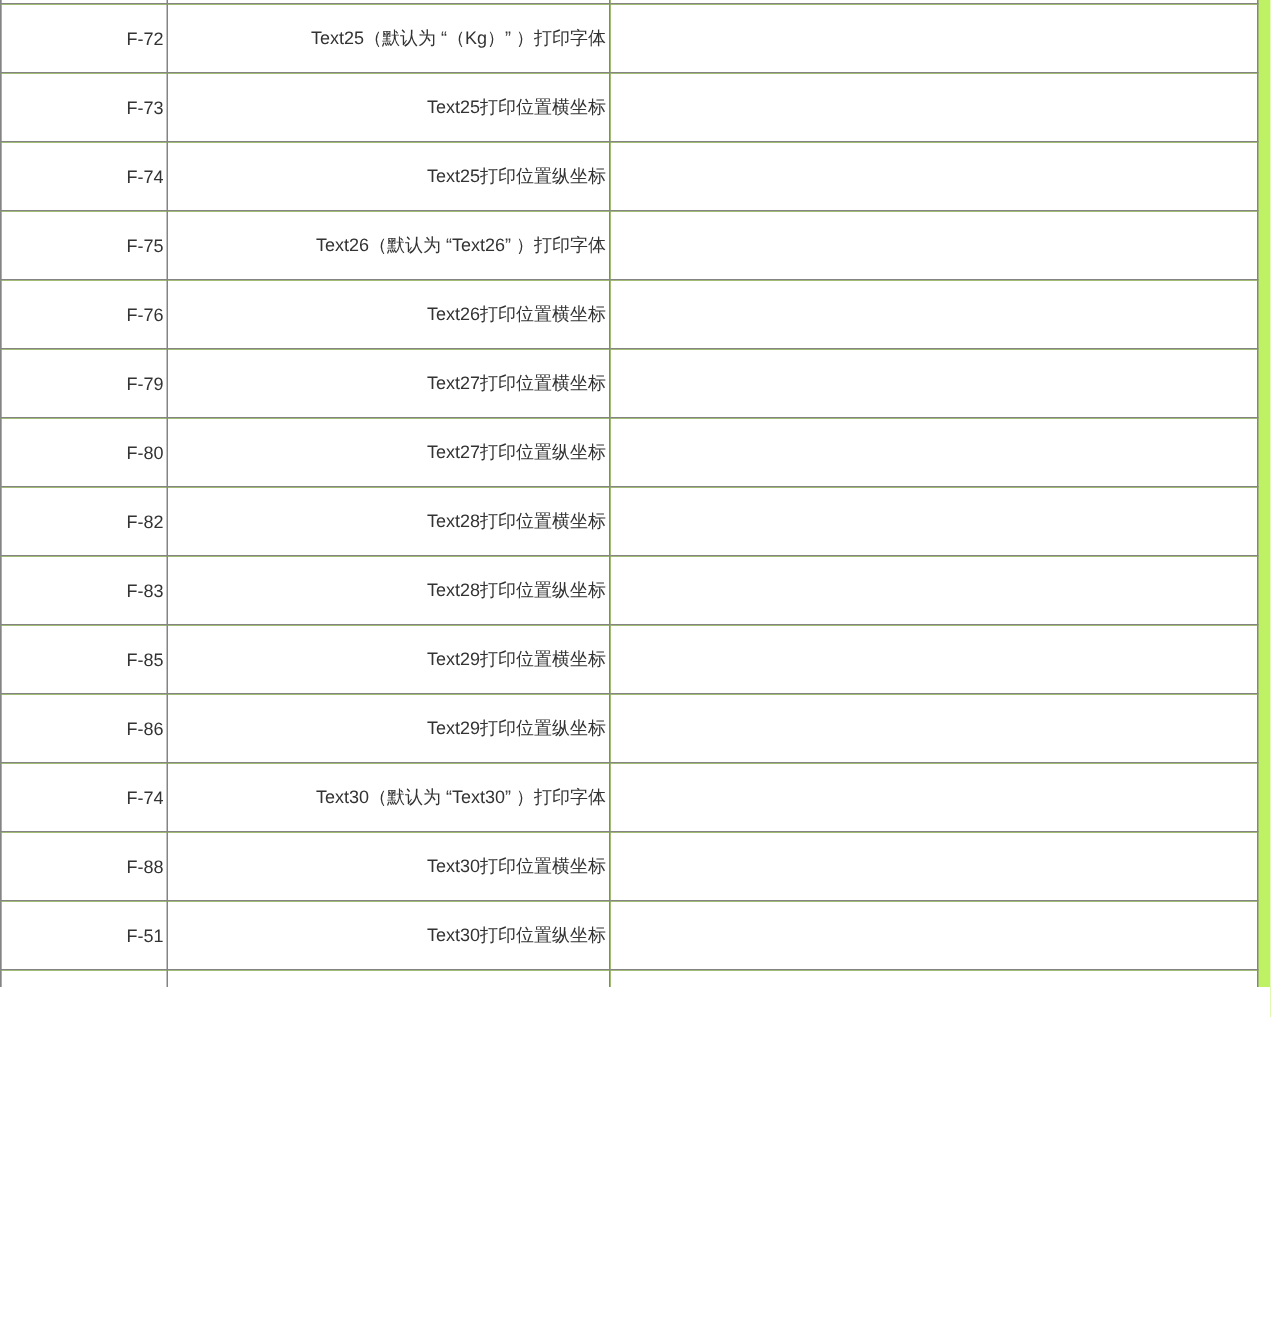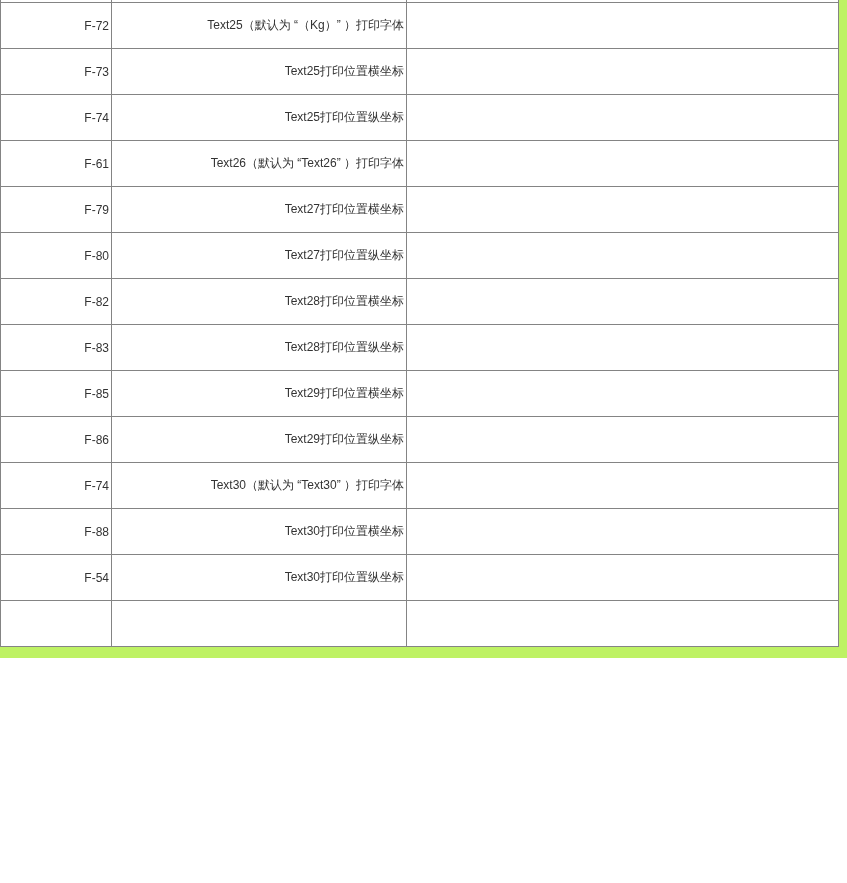--- a/index.html
+++ b/index.html
@@ -65,22 +65,27 @@
           <td>F-73</td>
           <td>Text25打印位置横坐标</td>
           <td></td>
         </tr>
         <tr>
           <td>F-74</td>
           <td>Text25打印位置纵坐标</td>
           <td></td>
         </tr>
         <tr>
-          <td>F-61</td>
+          <td>F-75</td>
           <td>Text26（默认为 “Text26” ）打印字体</td>
+          <td></td>
+        </tr>
+        <tr>
+          <td>F-76</td>
+          <td>Text26打印位置横坐标</td>
           <td></td>
         </tr>
         <tr>
           <td>F-79</td>
           <td>Text27打印位置横坐标</td>
           <td></td>
         </tr>
         <tr>
           <td>F-80</td>
           <td>Text27打印位置纵坐标</td>
@@ -110,21 +115,21 @@
           <td>F-74</td>
           <td>Text30（默认为 “Text30” ）打印字体</td>
           <td></td>
         </tr>
         <tr>
           <td>F-88</td>
           <td>Text30打印位置横坐标</td>
           <td></td>
         </tr>
         <tr>
-          <td>F-54</td>
+          <td>F-51</td>
           <td>Text30打印位置纵坐标</td>
           <td></td>
         </tr>
         <tr class="spacer-row">
         <td></td>
         <td></td>
         <td></td>
       </tr>
     </tbody>
   </table>

